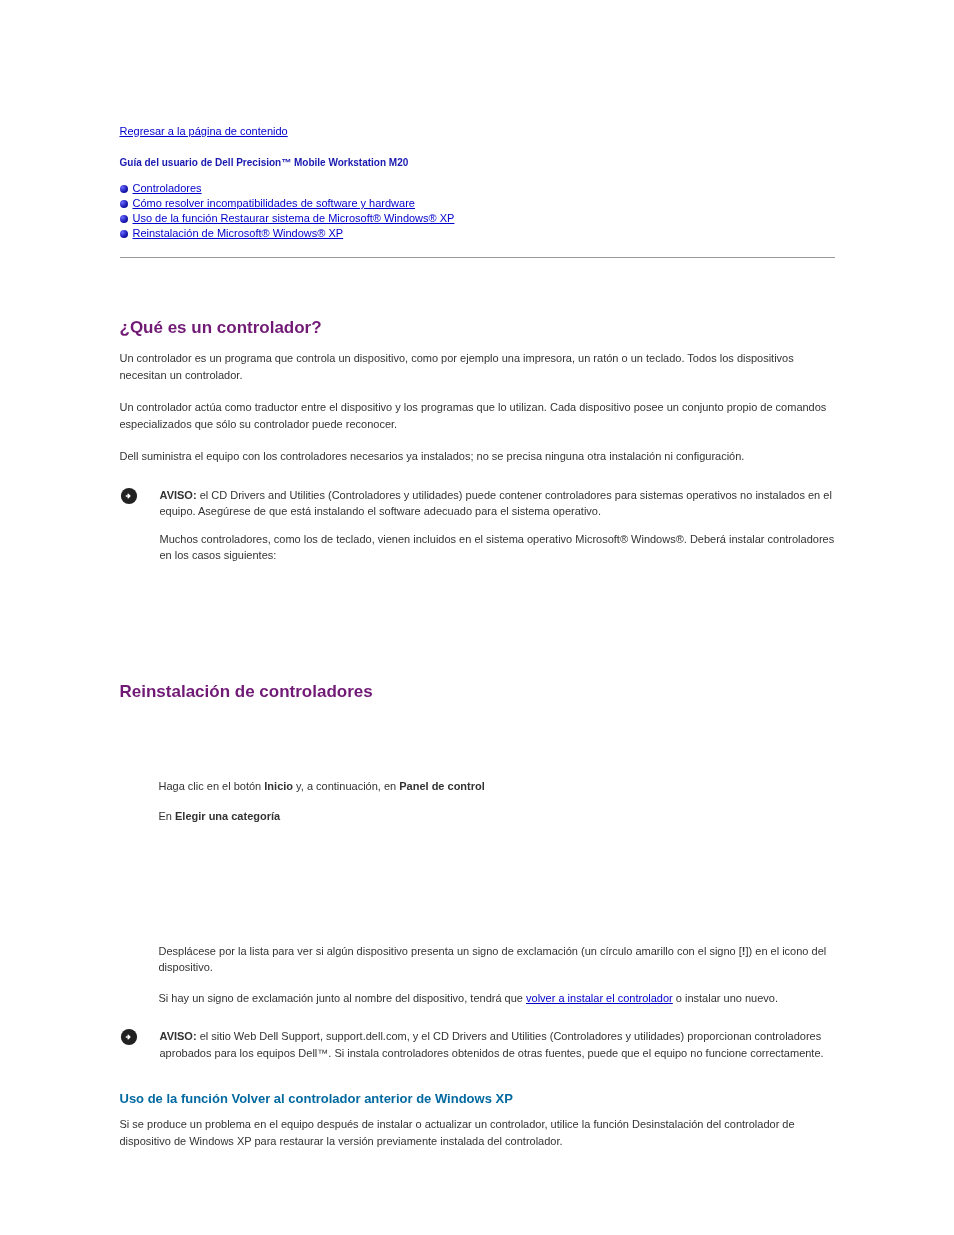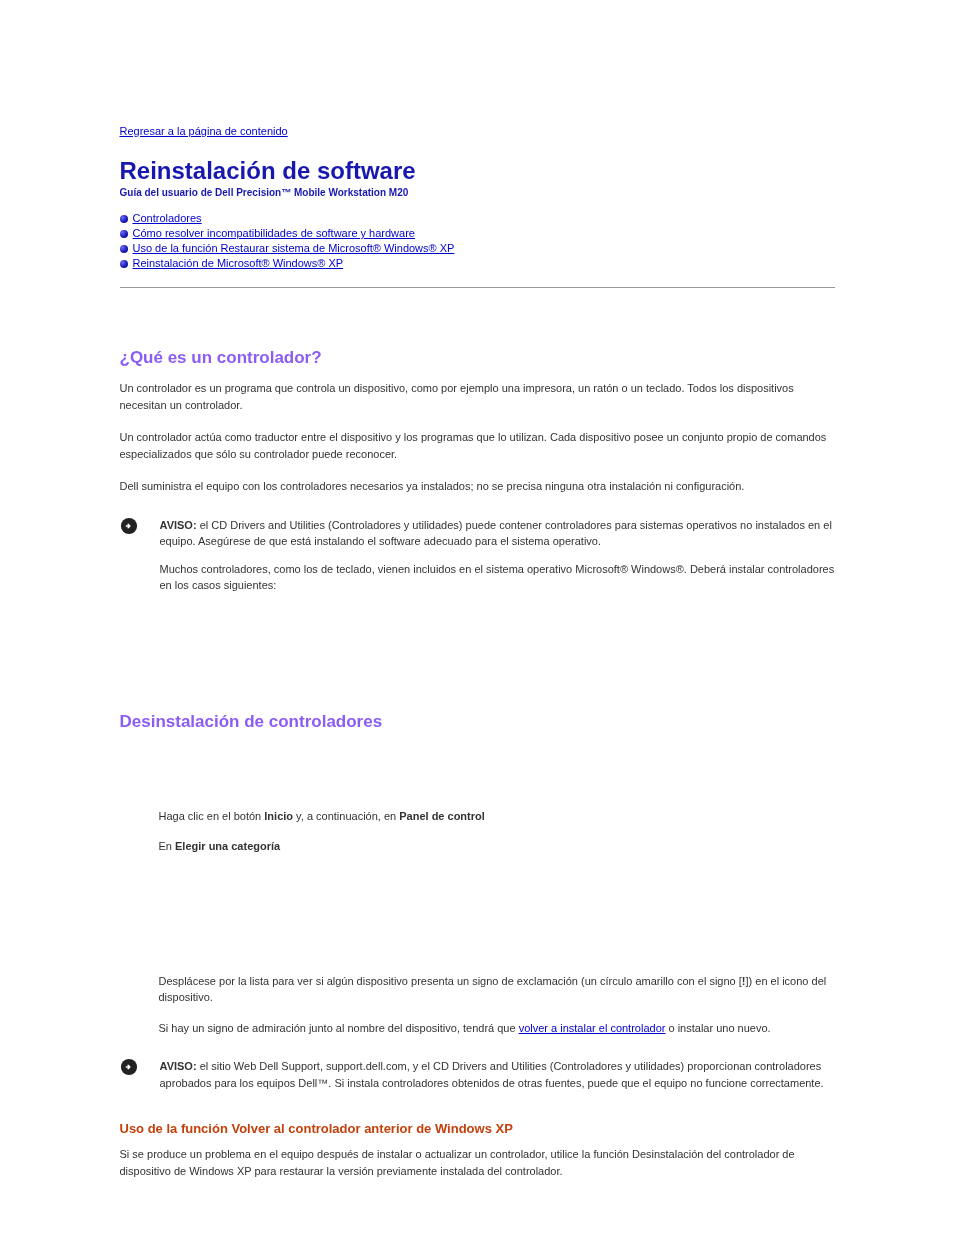--- a/index.html
+++ b/index.html
@@ -54,27 +54,27 @@
     height: 8px;
     border-radius: 50%;
     background: radial-gradient(circle at 30% 30%, #6a6aff 0%, #1818b0 60%, #0a0a60 100%);
   }
   hr.divider {
     border: none;
     border-top: 1px solid #999;
     margin: 0 0 60px 0;
   }
   h2.section-title {
-    color: #8b5cf6;
+    color: #701a75;
     font-size: 17px;
     font-weight: bold;
     margin: 18px 0 12px 0;
   }
   h3.subsection-title {
-    color: #c2410c;
+    color: #0369a1;
     font-size: 13px;
     font-weight: bold;
     margin: 30px 0 10px 0;
   }
   p.body-text {
     line-height: 1.5;
     margin: 0 0 16px 0;
   }
   .notice-row {
     display: flex;
@@ -117,21 +117,20 @@
     font-weight: bold;
   }
 </style>
 </head>
 <body>
 
 <div class="page">
 
   <a href="#" class="back-link">Regresar a la página de contenido</a>
 
-  <h1 class="page-title">Reinstalación de software</h1>
   <div class="subtitle">Guía del usuario de Dell Precision™ Mobile Workstation M20</div>
 
   <ul class="nav-list">
     <li><a href="#">Controladores</a></li>
     <li><a href="#">Cómo resolver incompatibilidades de software y hardware</a></li>
     <li><a href="#">Uso de la función Restaurar sistema de Microsoft® Windows® XP</a></li>
     <li><a href="#">Reinstalación de Microsoft® Windows® XP</a></li>
   </ul>
 
   <hr class="divider">
@@ -159,41 +158,41 @@
     </div>
   </div>
 
   <p class="notice-continue">
     <span>Muchos controladores, como los de teclado, vienen incluidos en el sistema operativo Microsoft® Windows®. Deberá instalar controladores en los casos</span>
     <span>siguientes:</span>
   </p>
 
   <div style="height:40px"></div>
 
-  <h2 class="section-title">Desinstalación de controladores</h2>
+  <h2 class="section-title">Reinstalación de controladores</h2>
 
 
   <div style="height:50px"></div>
 
   <div class="step indented">
     <span>Haga clic en el botón </span><span class="bold">Inicio</span><span> y, a continuación, en </span><span class="bold">Panel de control</span>
   </div>
 
   <div class="step indented2">
     <span>En </span><span class="bold">Elegir una categoría</span>
   </div>
 
   <div style="height:90px"></div>
 
   <div class="step indented2">
     <span>Desplácese por la lista para ver si algún dispositivo presenta un signo de exclamación (un círculo amarillo con el signo [</span><span class="bold">!</span><span>]) en el icono del dispositivo.</span>
   </div>
 
   <div class="step indented2">
-    <span>Si hay un signo de admiración junto al nombre del dispositivo, tendrá que </span><a href="#">volver a instalar el controlador</a><span> o instalar uno nuevo.</span>
+    <span>Si hay un signo de exclamación junto al nombre del dispositivo, tendrá que </span><a href="#">volver a instalar el controlador</a><span> o instalar uno nuevo.</span>
   </div>
 
 
   <div class="notice-row">
     <div class="notice-icon">
       <svg viewBox="0 0 20 20">
           <circle cx="10" cy="10" r="9" fill="#222"></circle>
           <path d="M7 10 L11 10 M11 10 L9 8 M11 10 L9 12" stroke="#fff" stroke-width="1.6" fill="none" stroke-linecap="round"></path>
         </svg>
     </div>

